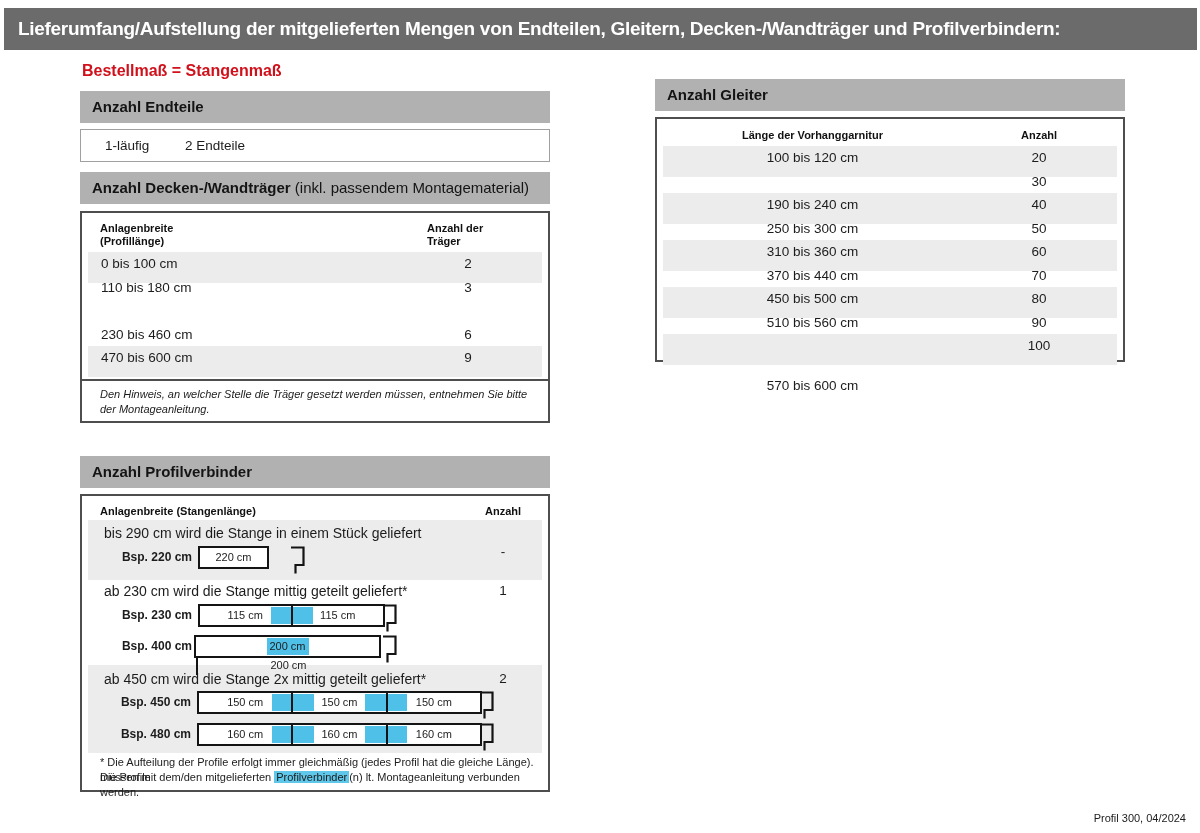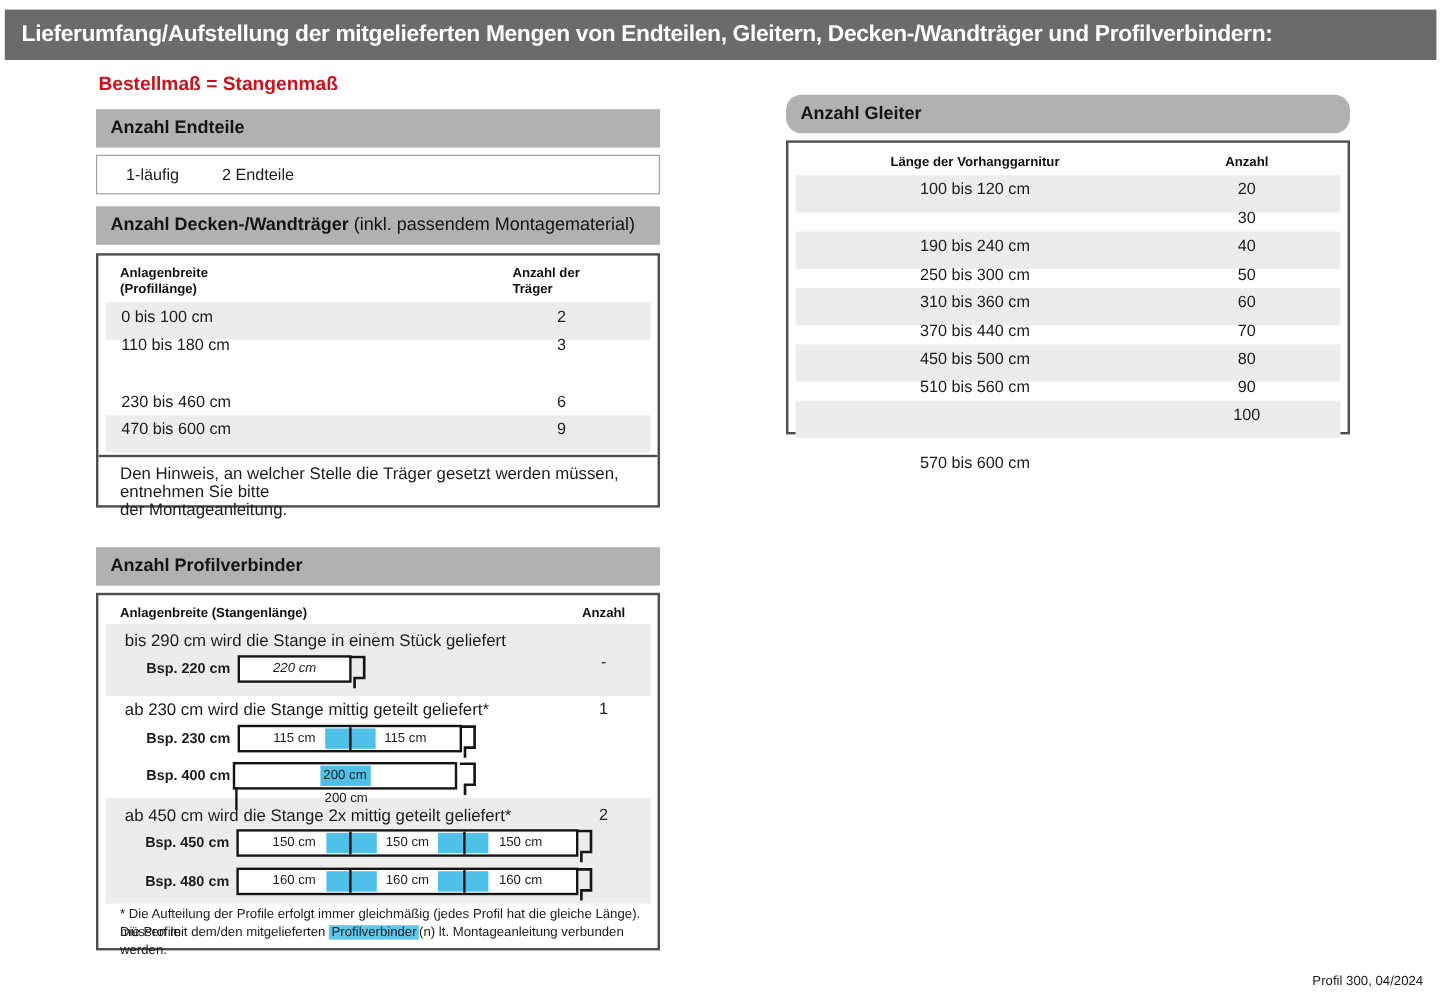--- a/index.html
+++ b/index.html
@@ -20,21 +20,21 @@
   .box{position:absolute;background:#fff;border:2px solid #4e4e4e;box-sizing:border-box;}
   .box-light{position:absolute;background:#fff;border:1px solid #a0a0a0;box-sizing:border-box;}
 
   .colhead{position:absolute;font-size:11px;font-weight:bold;line-height:13px;color:#111;}
   .row{position:absolute;left:6px;right:6px;height:31px;font-size:13.5px;}
   .row.stripe{background:#ececec;}
   .row .lab{position:absolute;top:0;line-height:23.5px;}
   .row .cnt{position:absolute;top:0;line-height:23.5px;text-align:center;}
 
   .divline{position:absolute;left:0;right:0;height:2px;background:#4e4e4e;}
-  .note{position:absolute;font-size:14px;line-height:15px;color:#1c1c1c;}
+  .note{position:absolute;font-size:11px;line-height:15px;color:#1c1c1c;font-style:italic;}
 
   .gtext{position:absolute;font-size:14px;white-space:nowrap;}
   .gcount{position:absolute;width:60px;text-align:center;font-size:13.5px;}
   .stripe-block{position:absolute;left:6px;right:6px;background:#ececec;}
 
   .bsp{position:absolute;width:80px;text-align:right;font-size:12px;font-weight:bold;white-space:nowrap;}
   .rod{position:absolute;height:23px;background:#fff;border:2px solid #141414;box-sizing:border-box;display:flex;}
   .rod .seg{flex:1;position:relative;z-index:1;text-align:center;font-size:11px;line-height:19px;color:#1c1c1c;}
   .rod .seg + .seg{border-left:2px solid #141414;}
   .rod .conn{position:absolute;top:1px;bottom:1px;width:42px;background:#4fc1e8;z-index:0;}
@@ -90,21 +90,21 @@
       <span class="cnt" style="left:368px;width:24px;">9</span>
     </div>
 
     <div class="divline" style="top:166px;"></div>
     <div class="note" style="left:18px;top:174px;">
       <div>Den Hinweis, an welcher Stelle die Träger gesetzt werden müssen, entnehmen Sie bitte</div>
       <div>der Montageanleitung.</div>
     </div>
   </div>
 
-  <div class="secbar" style="left:655px;top:79px;width:470px;border-radius:13px;">
+  <div class="secbar" style="left:655px;top:79px;width:470px;">
     <b>Anzahl Gleiter</b>
   </div>
   <div class="box" style="left:655px;top:117px;width:470px;height:245px;">
     <div class="colhead" style="left:38px;top:10px;width:235px;text-align:center;">Länge der Vorhanggarnitur</div>
     <div class="colhead" style="left:327px;top:10px;width:110px;text-align:center;">Anzahl</div>
 
     <div class="row stripe" style="top:27px;">
       <span class="lab" style="left:32px;width:235px;text-align:center;">100 bis 120 cm</span>
       <span class="cnt" style="left:321px;width:110px;">20</span>
     </div>
@@ -145,21 +145,21 @@
     <b>Anzahl Profilverbinder</b>
   </div>
   <div class="box" style="left:80px;top:494px;width:470px;height:298px;padding-left:48px;">
     <div class="colhead" style="left:18px;top:9px;">Anlagenbreite (Stangenlänge)</div>
     <div class="colhead" style="left:391px;top:9px;width:60px;text-align:center;">Anzahl</div>
 
     <div class="stripe-block" style="top:24px;height:60px;"></div>
     <div class="gtext" style="left:22px;top:29px;">bis 290 cm wird die Stange in einem Stück geliefert</div>
     <div class="gcount" style="left:391px;top:44px;line-height:23px;">-</div>
     <div class="bsp" style="left:30px;top:54px;">Bsp. 220 cm</div>
-    <div class="rod" style="left:116px;top:50px;width:95px;font-style:italic;">
+    <div class="rod" style="left:116px;top:50px;width:71px;">
       <div class="seg">220 cm</div>
     </div>
     <svg class="endcap" style="left:209px;top:50px;" width="18" height="30" viewBox="0 0 18 30">
       <path d="M0 1.5 H12.5 V19 H4.5 V27.5" fill="none" stroke="#141414" stroke-width="2.2"></path>
     </svg>
 
     <div class="gtext" style="left:22px;top:87px;">ab 230 cm wird die Stange mittig geteilt geliefert*</div>
     <div class="gcount" style="left:391px;top:87px;">1</div>
 
     <div class="bsp" style="left:30px;top:112px;">Bsp. 230 cm</div>

